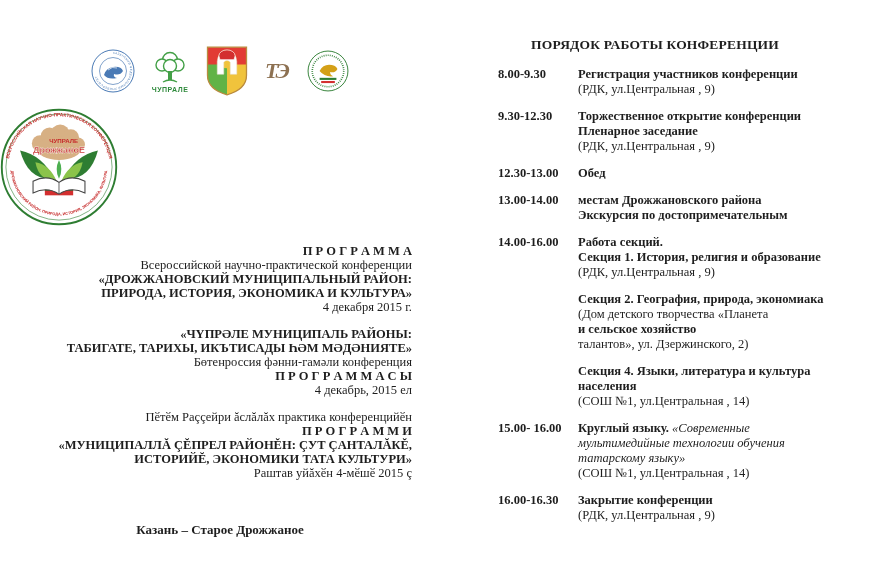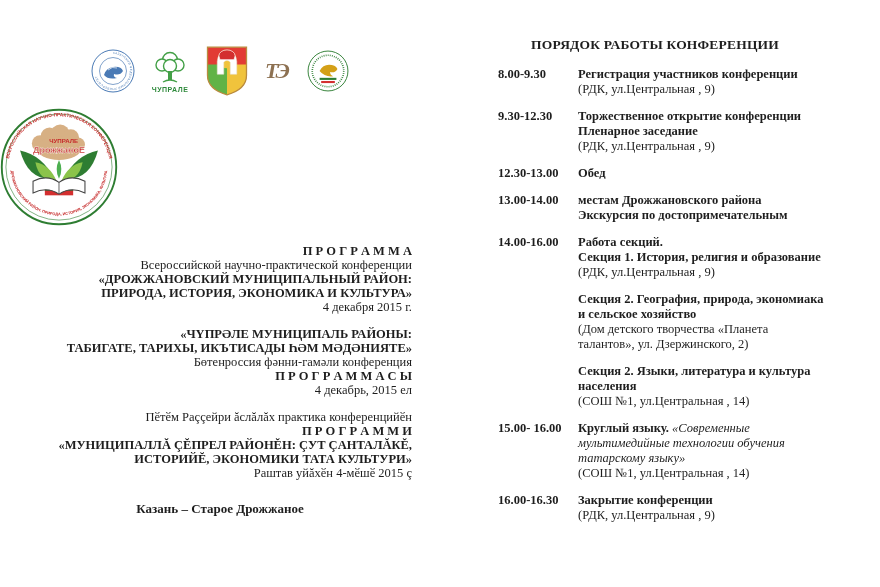--- a/index.html
+++ b/index.html
@@ -13,21 +13,21 @@
 
   
   .logos{display:flex;align-items:center;justify-content:center;gap:16px;margin-top:40px;height:62px;}
   .logo-tree{display:flex;flex-direction:column;align-items:center;line-height:1;}
   .logo-tree .tree-label{font-size:7px;font-weight:bold;color:#2f8a3c;letter-spacing:.5px;font-family:"Liberation Sans",sans-serif;}
   .logo-te{font-style:italic;font-weight:bold;font-size:22px;color:#8d7152;letter-spacing:-3px;line-height:1;padding-right:4px;}
   .emblem{width:118px;margin:6px auto 0;}
   .blocks{margin:14px auto 0;width:384px;text-align:right;font-size:12.5px;line-height:14px;}
   .pblock{margin-bottom:13px;}
   .pline.bold{font-weight:bold;}
-  .footer-cities{position:absolute;top:501px;left:0;width:440px;text-align:center;font-weight:bold;font-size:13px;}
+  .footer-cities{position:absolute;top:522px;left:0;width:440px;text-align:center;font-weight:bold;font-size:13px;}
 
   
   .sched-title{margin:37px 10px 0 0;text-align:center;font-size:13.5px;font-weight:bold;letter-spacing:.2px;}
   .sched{margin:14px 0 0 58px;width:345px;font-size:12.5px;line-height:15px;}
   .sched-row{display:flex;margin-bottom:12px;}
   .sched-row .time{width:80px;flex:none;font-weight:bold;white-space:nowrap;}
   .sched-row .desc{flex:1;}
   .seg.bold{font-weight:bold;}
   .seg.italic{}
   .seg.bolditalic{font-weight:normal;font-style:italic;}
@@ -185,29 +185,29 @@
         <div class="desc">
           <div class="line"><span class="seg bold">Работа секций.</span></div>
           <div class="line"><span class="seg bold">Секция 1. История, религия и образование</span></div>
           <div class="line"><span class="seg italic">(РДК, ул.Центральная , 9)</span></div>
         </div>
       </div>
       <div class="sched-row">
         <div class="time"></div>
         <div class="desc">
           <div class="line"><span class="seg bold">Секция 2. География, природа, экономиака</span></div>
+          <div class="line"><span class="seg italic">(Дом детского творчества «Планета</span></div>
           <div class="line"><span class="seg bold">и сельское хозяйство</span></div>
-          <div class="line"><span class="seg italic">(Дом детского творчества «Планета</span></div>
           <div class="line"><span class="seg italic">талантов», ул. Дзержинского, 2)</span></div>
         </div>
       </div>
       <div class="sched-row">
         <div class="time"></div>
         <div class="desc">
-          <div class="line"><span class="seg bold">Секция 2. Языки, литература и культура</span></div>
+          <div class="line"><span class="seg bold">Секция 4. Языки, литература и культура</span></div>
           <div class="line"><span class="seg bold">населения</span></div>
           <div class="line"><span class="seg italic">(СОШ №1, ул.Центральная , 14)</span></div>
         </div>
       </div>
       <div class="sched-row">
         <div class="time">15.00- 16.00</div>
         <div class="desc">
           <div class="line"><span class="seg bold">Круглый языку. </span><span class="seg bolditalic">«Современные</span></div>
           <div class="line"><span class="seg bolditalic">мультимедийные  технологии обучения</span></div>
           <div class="line"><span class="seg bolditalic">татарскому языку»</span></div>

